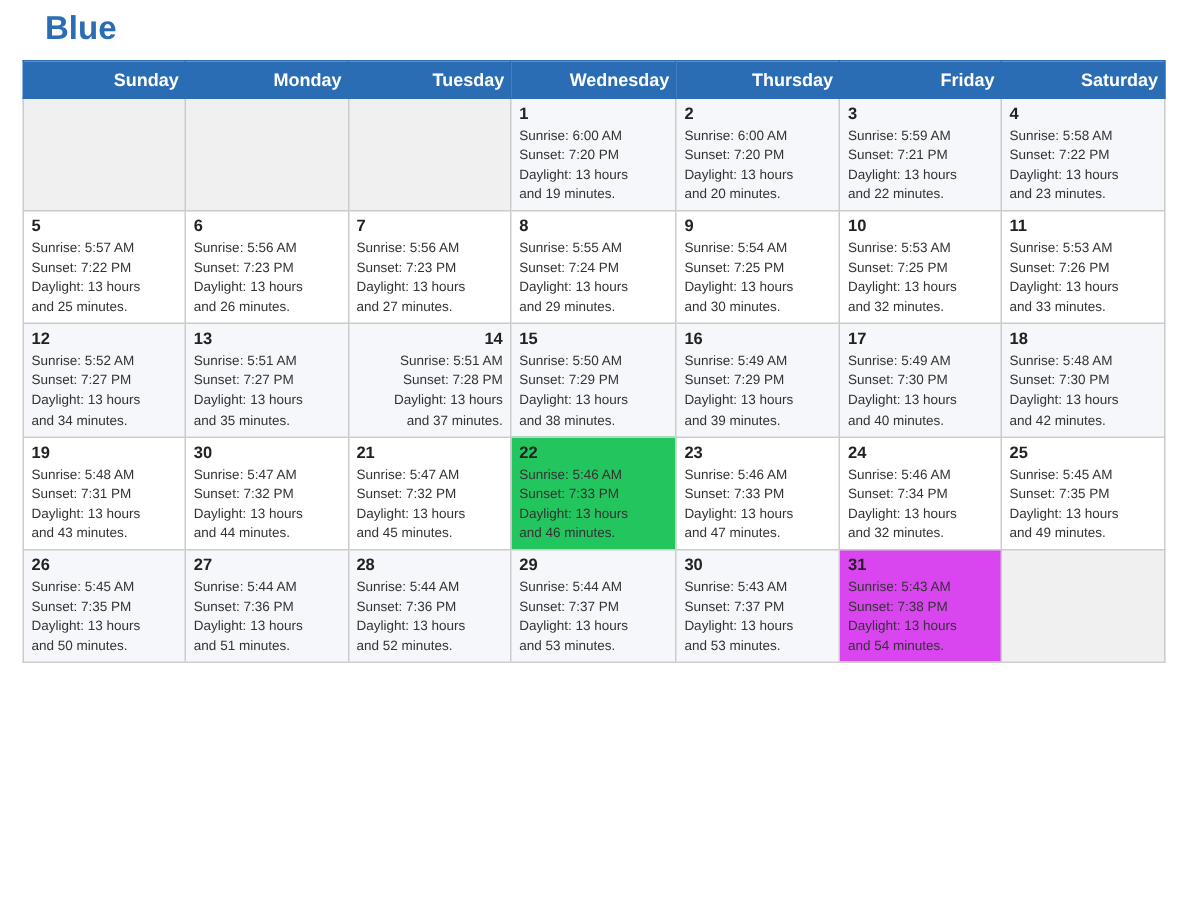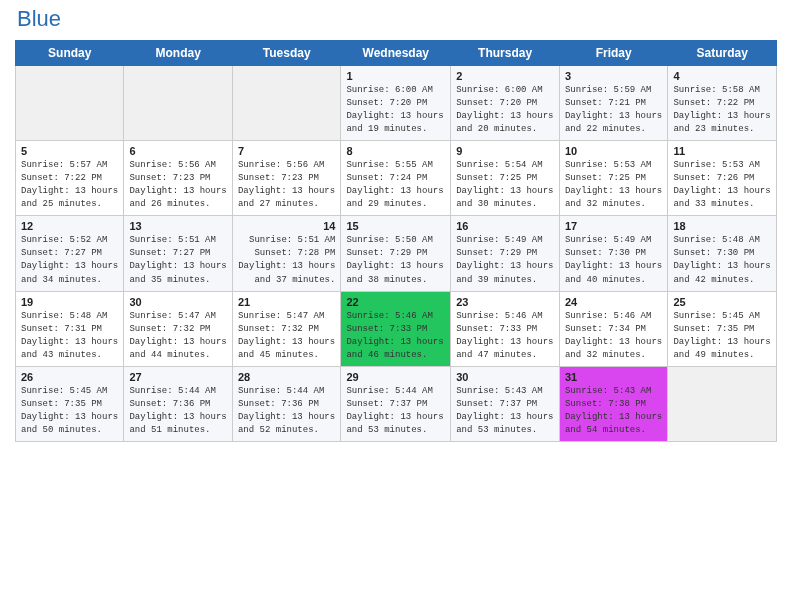--- a/index.html
+++ b/index.html
@@ -40,21 +40,21 @@
     .calendar {
       width: 100%;
       border-collapse: collapse;
     }
     .calendar th {
       background: #2a6db5;
       color: #fff;
       font-size: 12px;
       font-weight: bold;
       padding: 5px 4px;
-      text-align: center;
+      text-align: right;
       border: 1px solid #2a6db5;
     }
     .calendar td {
       vertical-align: top;
       border: 1px solid #ccc;
       padding: 4px 5px;
       font-size: 9.5px;
       color: #222;
       width: 113px;
       min-height: 70px;
@@ -73,34 +73,33 @@
     .day-num {
       font-weight: bold;
       font-size: 11px;
       display: block;
       margin-bottom: 2px;
     }
     .day-info {
       font-size: 9px;
       line-height: 1.45;
       color: #333;
-      font-family: Liberation Mono, monospace;
     }
     .empty-cell {
       background: #f0f0f0 !important;
     }
   </style>
 </head>
 <body>
 
 <div class="container">
   <div class="header">
     <div class="logo">
       <div style="display:flex; align-items:center; margin-top:-4px;">
-        <span style="font-size:22px; font-weight:normal; color:#2a6db5; margin-left:2px;">Blue</span>
+        <span style="font-size:22px; font-weight:bold; color:#2a6db5; margin-left:15px;">Blue</span>
       </div>
     </div>
     <div class="title-block">
       <div class="month-title"></div>
       <div class="location"></div>
     </div>
   </div>
 
   <table class="calendar">
     <thead>

